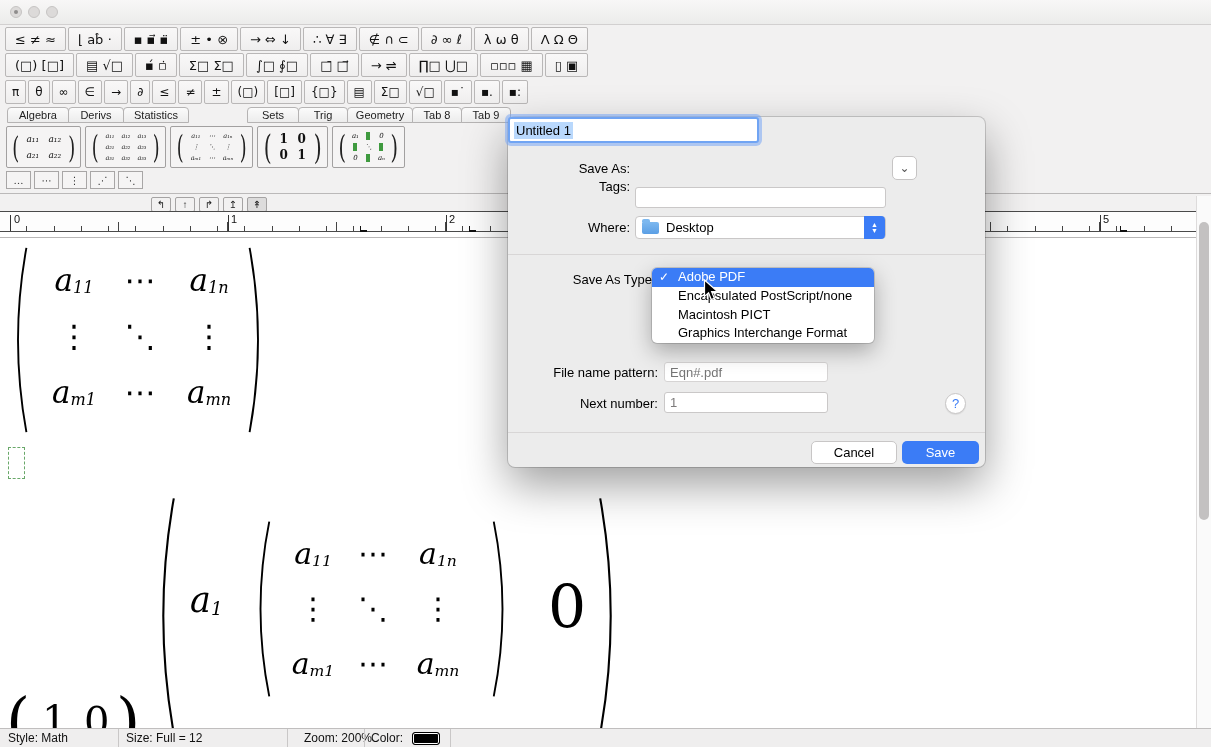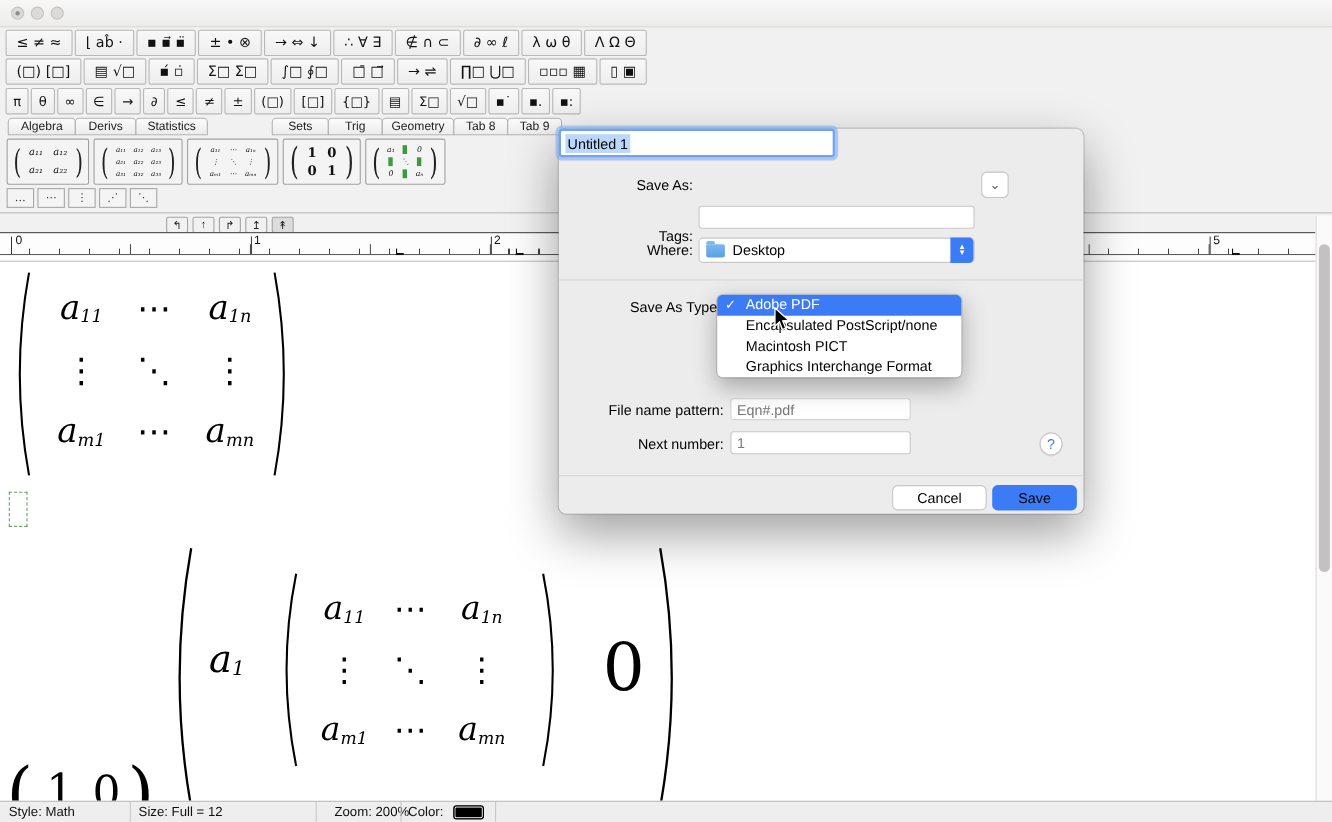--- a/index.html
+++ b/index.html
@@ -130,21 +130,21 @@
   .menu-check { position:absolute; left:7px; top:0; font-size:12px; }
 
   #fnp-field { left:156px; top:245px; width:164px; height:20px; color:#b3b1b1; border-color:#d6d4d4; }
   #nn-field { left:156px; top:275px; width:164px; height:21px; color:#7d7b7b; }
   #help-btn { position:absolute; left:437px; top:276px; width:21px; height:21px; border-radius:50%;
     background:#fff; border:1px solid #c8c6c6; box-shadow:0 1px 1px rgba(0,0,0,.08);
     font-size:13px; display:flex; align-items:center; justify-content:center; }
   .dlg-btn { position:absolute; top:324px; height:23px; border-radius:5px; font-size:13px;
     display:flex; align-items:center; justify-content:center; }
   #cancel-btn { left:303px; width:86px; background:#fff; border:1px solid #c8c6c6; color:#000; }
-  #save-btn { left:394px; width:77px; color:#000000; border:none; }
+  #save-btn { left:394px; width:77px; color:#ffffff; border:none; }
 
   #mouse-cursor { position:absolute; left:703px; top:279px; z-index:9; }
 </style>
 </head>
 <body>
 
 <div id="titlebar">
   <span class="tl" style="left:10px">
       <span class="dot"></span>
     </span>
@@ -431,21 +431,21 @@
   <span class="st-div" style="left:450px"></span>
 </div>
 
 <div id="dialog">
   <div class="dlg-label" style="left:30px; top:44px; width:92px;">Save As:</div>
   <div id="saveas-field">
     <span class="selected-text">Untitled 1</span>
   </div>
   <div id="disclosure-btn">⌄</div>
 
-  <div class="dlg-label" style="left:30px; top:90px; width:92px;">Tags:</div>
+  <div class="dlg-label" style="left:30px; top:62px; width:92px;">Tags:</div>
   <input class="dlg-field" id="tags-field" style="">
 
   <div class="dlg-label" style="left:30px; top:103px; width:92px;">Where:</div>
   <div id="where-popup">
     <span id="folder-icon"></span>
     <span style="font-size:13px;">Desktop</span>
     <span id="where-stepper" class="accent-bg" style="background: rgb(59, 124, 246);">
       <span>▲</span>
       <span>▼</span>
     </span>

